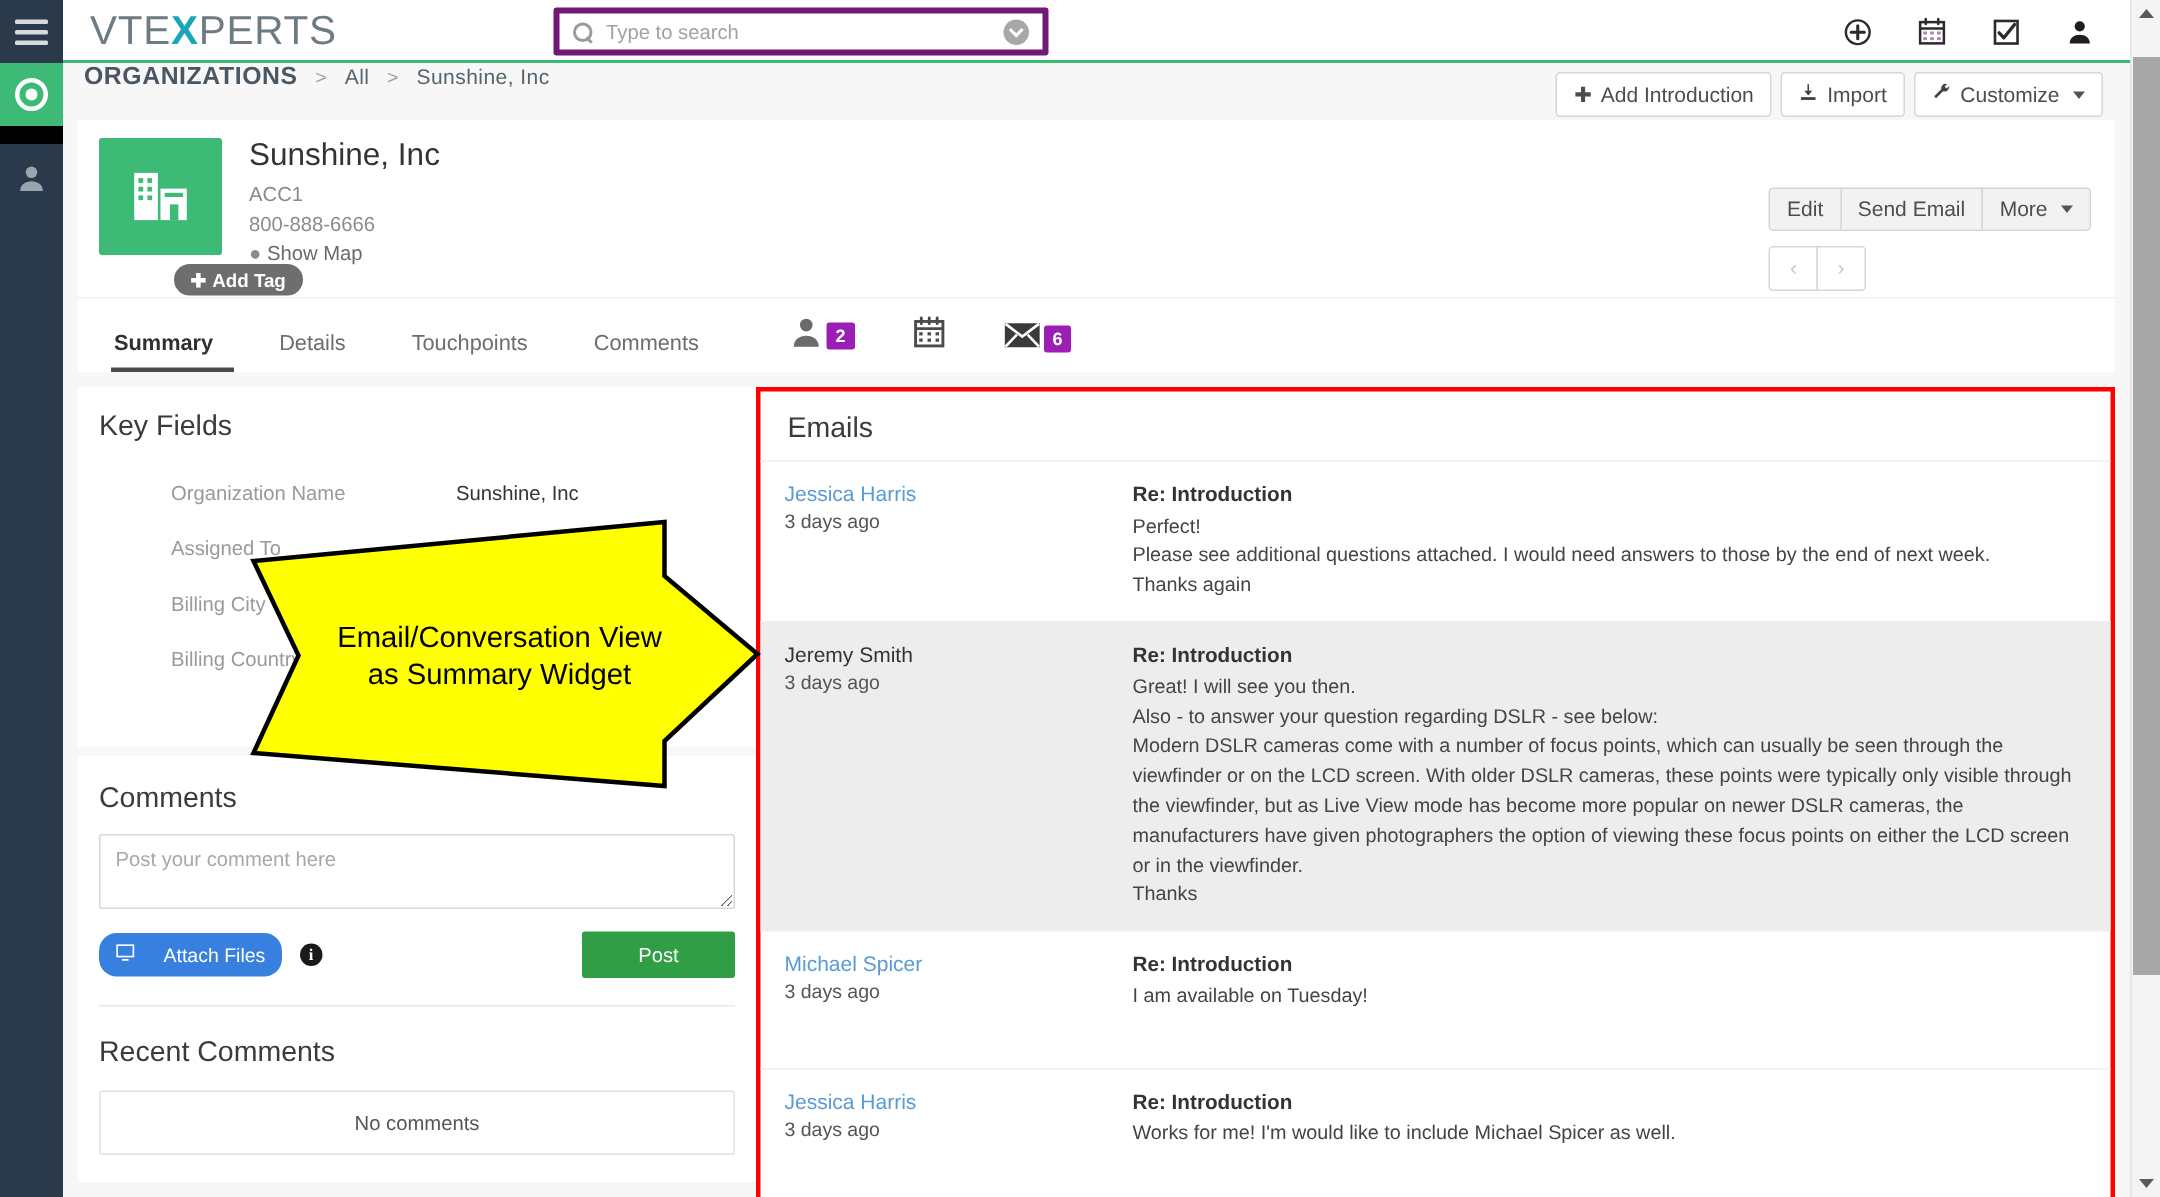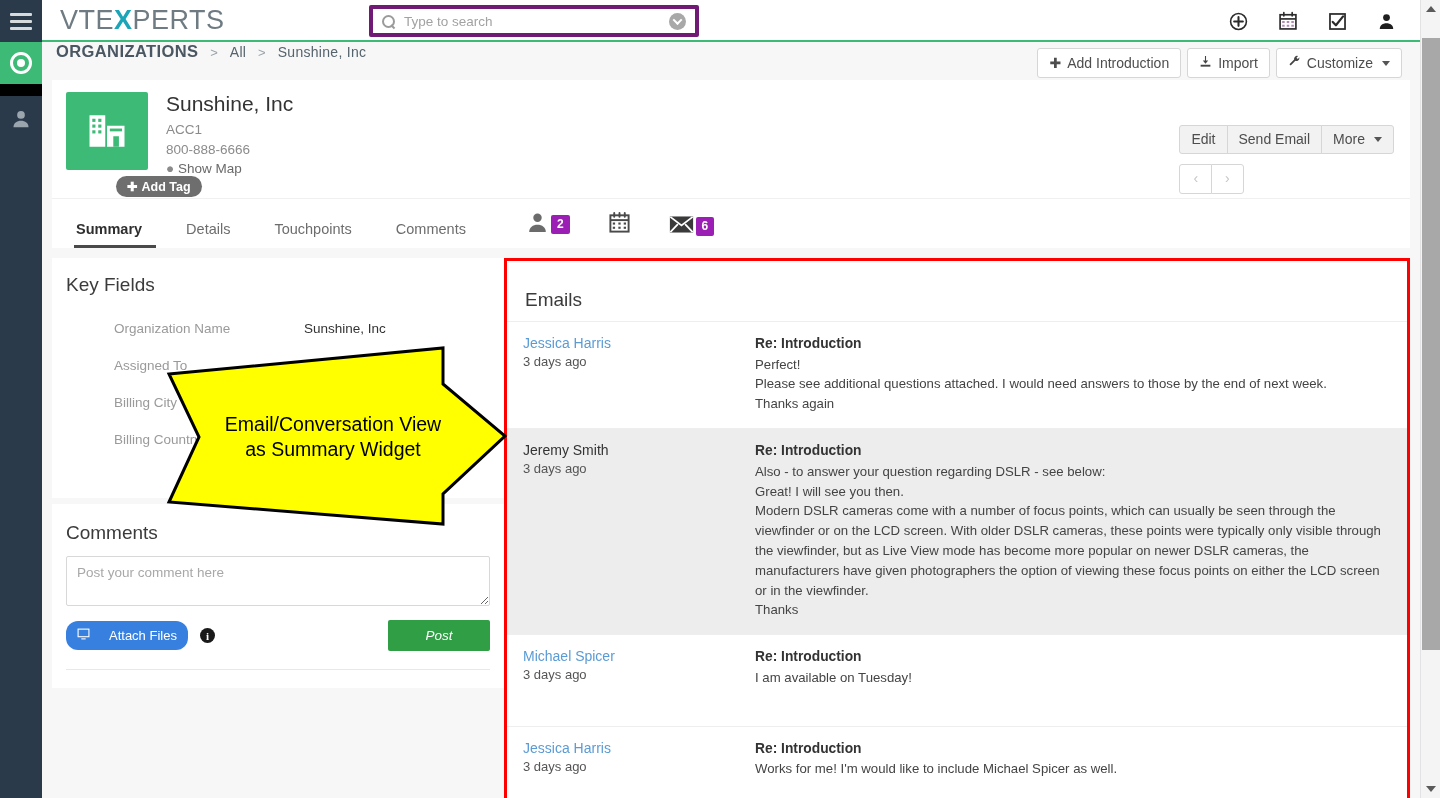--- a/index.html
+++ b/index.html
@@ -191,33 +191,32 @@
   }
   .infodot {
     width:15px;height:15px;border-radius:50%;background:#1a1a1a;color:#fff;
     font-size:11px;font-weight:700;display:flex;align-items:center;justify-content:center;
     margin-left:12px; font-family:"Liberation Serif", serif;
   }
   .postbtn {
     margin-left:auto; background:#2f9e44; color:#fff;border:0;border-radius:2px;
     font-size:13.5px; padding: 8px 0; width: 102px; cursor:pointer;
     font-family:"Liberation Sans", sans-serif;
-    font-style:italic;
   }
   .rule { height:1px; background:#e8e8e8; margin: 18px 0 0 0;}
   .recentbox { padding-top: 6px; }
   .recentbox h2 { font-size: 19px; font-weight:400; color:#3b3b3b; margin: 14px 0 14px 0;}
   .nocomments {
     border:1px solid #e0e0e0; border-radius:2px; text-align:center;
     font-size:13.5px; color:#555; padding: 13px 0;
   }
 
   
   .emails-outline { border: 3px solid #ff0000; background: #fff; }
-  .emails-head { padding: 28px 18px 10px 18px; }
+  .emails-head { padding: 14px 18px 10px 18px; }
   .emails-head h2 { font-size:19px; font-weight:400; color:#3b3b3b; margin:0;}
   .email-row { display:flex; padding: 12px 18px 14px 8px; border-top:1px solid #eee; }
   .email-row.shaded { background:#ededed; }
   .email-row .who { width: 240px; flex: 0 0 240px; padding-left: 8px;}
   .email-row .name { font-size:14px; color:#5b9bd5; line-height:1.35; }
   .email-row .name.plain { color:#333; }
   .email-row .when { font-size:13px; color:#555; line-height:1.45;}
   .email-row .body { flex:1; padding-right: 6px; }
   .email-row .subj { font-size:13.8px; font-weight:700; color:#333; line-height:1.5;}
   .email-row .line { font-size:13.2px; color:#444; line-height:1.5; }
@@ -470,20 +469,24 @@
                     <rect x="2" y="2" width="20" height="14"></rect>
                     <path d="M8 20h8"></path>
                   </svg>
               </span>
               <span>Attach Files</span>
             </button>
             <span class="infodot">i</span>
             <button class="postbtn">Post</button>
           </div>
           <div class="rule"></div>
+          <div class="recentbox">
+            <h2>Recent Comments</h2>
+            <div class="nocomments">No comments</div>
+          </div>
         </div>
       </div>
 
       <div class="rightcol">
         <div class="emails-outline">
           <div class="emails-head">
             <h2>Emails</h2>
           </div>
 
           <div class="email-row">
@@ -499,22 +502,22 @@
             </div>
           </div>
 
           <div class="email-row shaded">
             <div class="who">
               <div class="name plain">Jeremy Smith</div>
               <div class="when">3 days ago</div>
             </div>
             <div class="body">
               <div class="subj">Re: Introduction</div>
+              <div class="line">Great! I will see you then.</div>
               <div class="line">Also - to answer your question regarding DSLR - see below:</div>
-              <div class="line">Great! I will see you then.</div>
               <div class="line">Modern DSLR cameras come with a number of focus points, which can usually be seen through the viewfinder or on the LCD screen. With older DSLR cameras, these points were typically only visible through the viewfinder, but as Live View mode has become more popular on newer DSLR cameras, the manufacturers have given photographers the option of viewing these focus points on either the LCD screen or in the viewfinder.</div>
               <div class="line">Thanks</div>
             </div>
           </div>
 
           <div class="email-row">
             <div class="who">
               <div class="name">Michael Spicer</div>
               <div class="when">3 days ago</div>
             </div>

